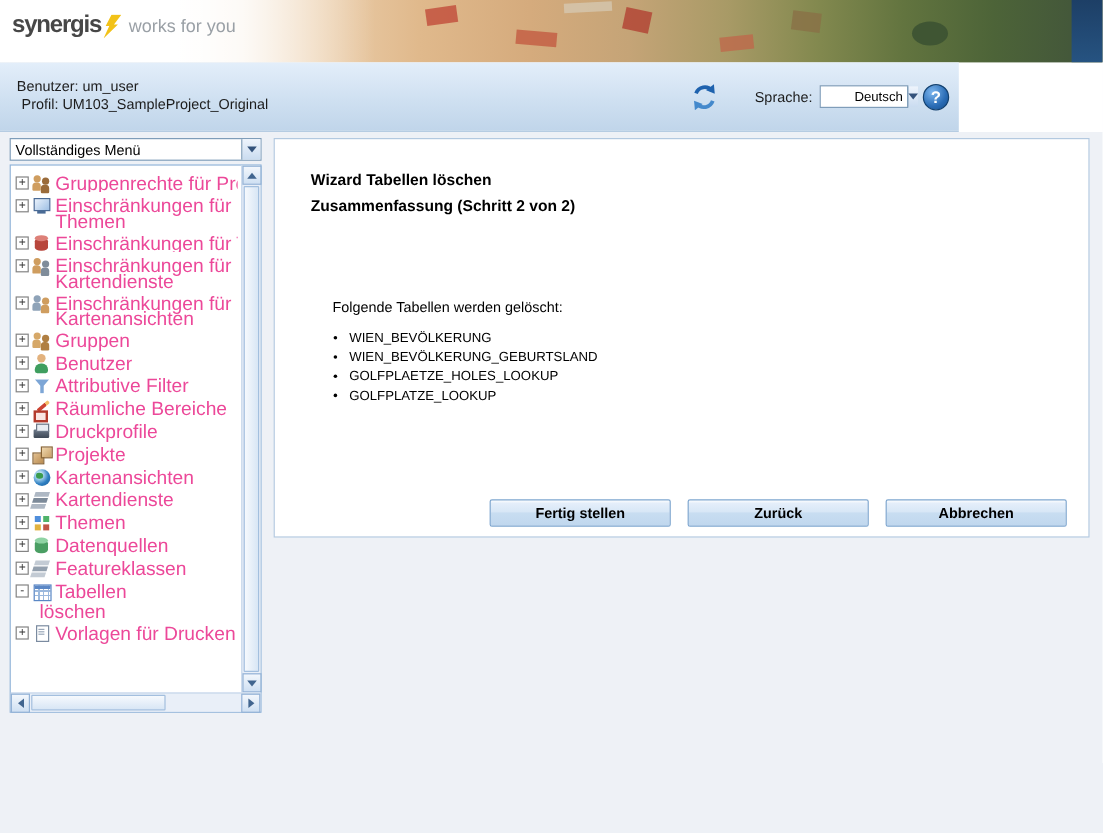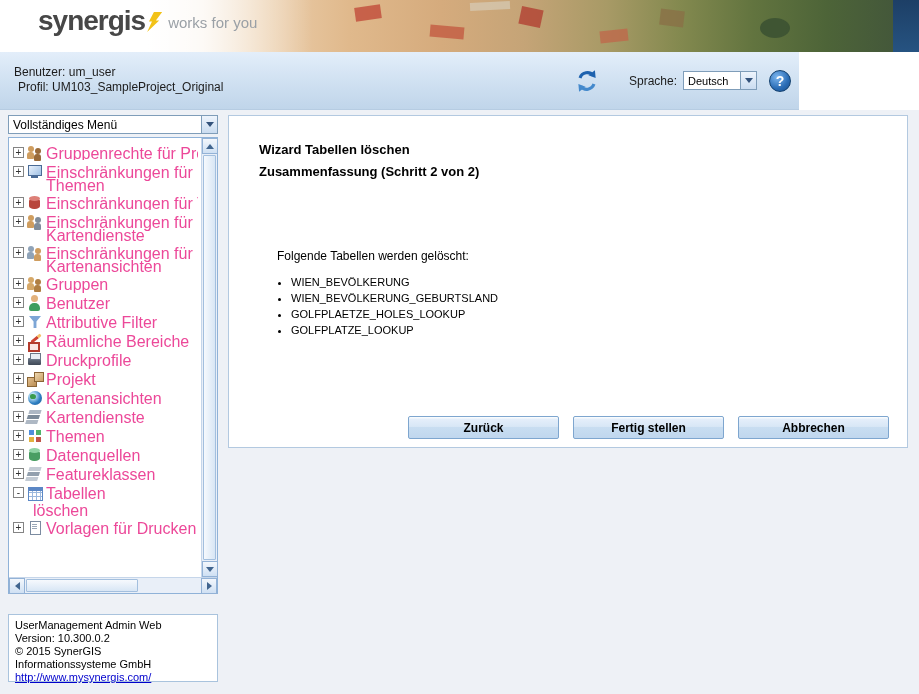--- a/index.html
+++ b/index.html
@@ -16,37 +16,37 @@
   .md1 { left:355px; top:6px;  width:26px; height:14px; background:#bf4434; transform:rotate(-8deg); }
   .md2 { left:430px; top:26px; width:34px; height:12px; background:#c2553d; transform:rotate(5deg); }
   .md3 { left:520px; top:8px;  width:22px; height:18px; background:#b03a2e; transform:rotate(12deg); }
   .md4 { left:600px; top:30px; width:28px; height:12px; background:#c0664a; transform:rotate(-6deg); }
   .md5 { left:470px; top:2px;  width:40px; height:8px;  background:#d8d2c2; transform:rotate(-3deg); opacity:.6; }
   .md6 { left:660px; top:10px; width:24px; height:16px; background:#8a6f46; transform:rotate(7deg); }
   .md7 { left:760px; top:18px; width:30px; height:20px; background:#3c5232; border-radius:50%; opacity:.9; }
   .header-navy { position:absolute; right:0; top:0; width:26px; height:52px;
     background:linear-gradient(180deg,#1d3f66,#265381); }
   .logo-area { position:absolute; left:10px; top:6px; display:flex; align-items:flex-end; z-index:2; }
-  .logo-text { font-size:28px; font-weight:bold; color:#474747; letter-spacing:-1px; line-height:30px;margin-left:28px; }
+  .logo-text { font-size:20px; font-weight:bold; color:#474747; letter-spacing:-1px; line-height:30px; }
   .logo-swoosh { display:inline-block; width:15px; height:20px; margin:0 6px 4px 2px; background:#f2c218;
     clip-path:polygon(45% 0, 100% 0, 58% 42%, 80% 42%, 0 100%, 32% 48%, 12% 48%); }
   .tagline { font-size:15px; color:#9aa0a6; margin-bottom:5px; }
 
   
   .userbar { position:absolute; left:0; top:52px; width:799px; height:58px;
     background:linear-gradient(180deg,#e3eefa 0%,#cfe0f1 55%,#c0d5ea 100%);
     border-bottom:1px solid #b6cce2; }
   .user-info { position:absolute; left:14px; top:13px; font-size:12px; color:#1c1c1c; line-height:15px; }
   .user-info .line2 { padding-left:4px; }
   .userbar-right { position:absolute; right:8px; top:0; height:100%; display:flex; align-items:center; }
   .refresh-wrap { width:24px; height:24px; margin-right:30px; cursor:pointer; }
   .lang-label { font-size:12px; color:#1c1c1c; margin-right:6px; }
   .select-box { display:flex; align-items:center; background:#fff; border:1px solid #7f9db9; height:19px; cursor:pointer; }
   .select-box .sel-text { font-size:11px; padding:0 4px; white-space:nowrap; }
-  .lang-select { width:74px; }
+  .lang-select { width:74px;padding-left:24px; }
   .sel-arrow { margin-left:auto; width:16px; height:100%; background:linear-gradient(180deg,#eef4fc,#cadcf0);
     border-left:1px solid #7f9db9; display:flex; align-items:center; justify-content:center; }
   .sel-arrow::after { content:""; width:0; height:0; border-left:4px solid transparent; border-right:4px solid transparent;
     border-top:5px solid #33527b; }
   .help-circle { width:22px; height:22px; margin-left:12px; border-radius:50%;
     background:radial-gradient(circle at 35% 30%,#7cb6ef,#2a6cb5 60%,#174e8c);
     color:#fff; font-weight:bold; font-size:14px; display:flex; align-items:center; justify-content:center;
     border:1px solid #12406f; cursor:pointer; }
 
   
@@ -244,21 +244,21 @@
         <span class="tlabel">Räumliche Bereiche</span>
       </div>
       <div class="trow">
         <span class="exp">+</span>
         <span class="ico prn"></span>
         <span class="tlabel">Druckprofile</span>
       </div>
       <div class="trow">
         <span class="exp">+</span>
         <span class="ico box"></span>
-        <span class="tlabel">Projekt</span>
+        <span class="tlabel">Projekte</span>
       </div>
       <div class="trow">
         <span class="exp">+</span>
         <span class="ico glb"></span>
         <span class="tlabel">Kartenansichten</span>
       </div>
       <div class="trow">
         <span class="exp">+</span>
         <span class="ico stk" style="--c1:#aeb8c4;--c2:#7c8a99"></span>
         <span class="tlabel">Kartendienste</span>
@@ -307,38 +307,31 @@
       <span class="sbtn left">
           <i class="tri-left"></i>
         </span>
       <span class="hthumb"></span>
       <span class="sbtn right">
           <i class="tri-right"></i>
         </span>
     </div>
   </div>
 
-  <div class="footer-box">
-    <div>UserManagement Admin Web</div>
-    <div>Version: 10.300.0.2</div>
-    <div>© 2015 SynerGIS</div>
-    <div>Informationssysteme GmbH</div>
-    <a href="#">http://www.mysynergis.com/</a>
-  </div>
 
   <div class="panel">
     <div class="panel-title">Wizard Tabellen löschen</div>
     <div class="panel-subtitle">Zusammenfassung (Schritt 2 von 2)</div>
     <div class="panel-desc">Folgende Tabellen werden gelöscht:</div>
     <ul class="table-list">
       <li>WIEN_BEVÖLKERUNG</li>
       <li>WIEN_BEVÖLKERUNG_GEBURTSLAND</li>
       <li>GOLFPLAETZE_HOLES_LOOKUP</li>
       <li>GOLFPLATZE_LOOKUP</li>
     </ul>
     <div class="button-row">
+      <button class="wiz-btn">Fertig stellen</button>
       <button class="wiz-btn">Zurück</button>
-      <button class="wiz-btn">Fertig stellen</button>
       <button class="wiz-btn">Abbrechen</button>
     </div>
   </div>
 
 </div>
 
 </body></html>

